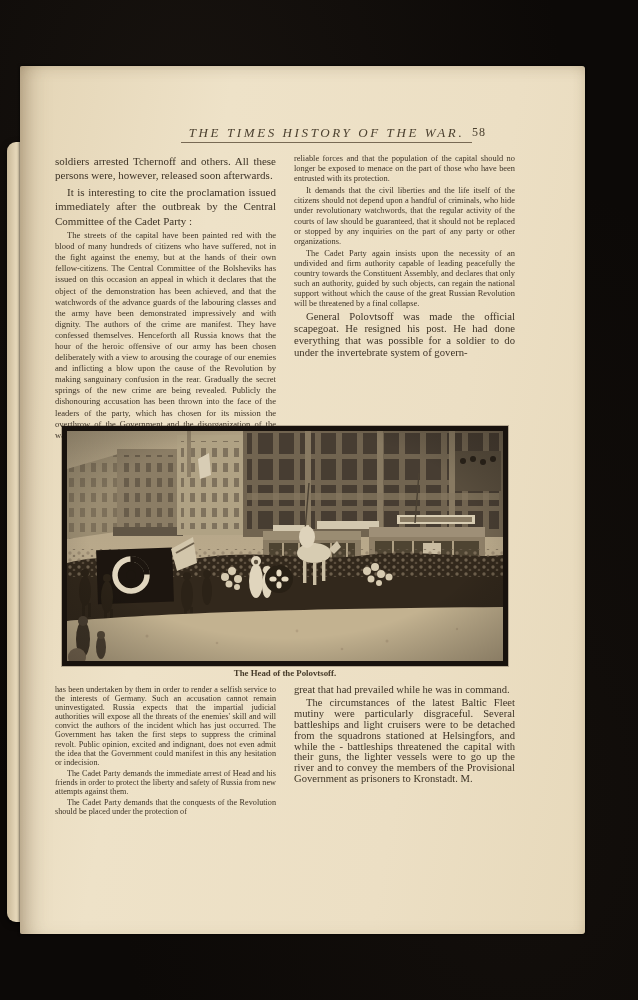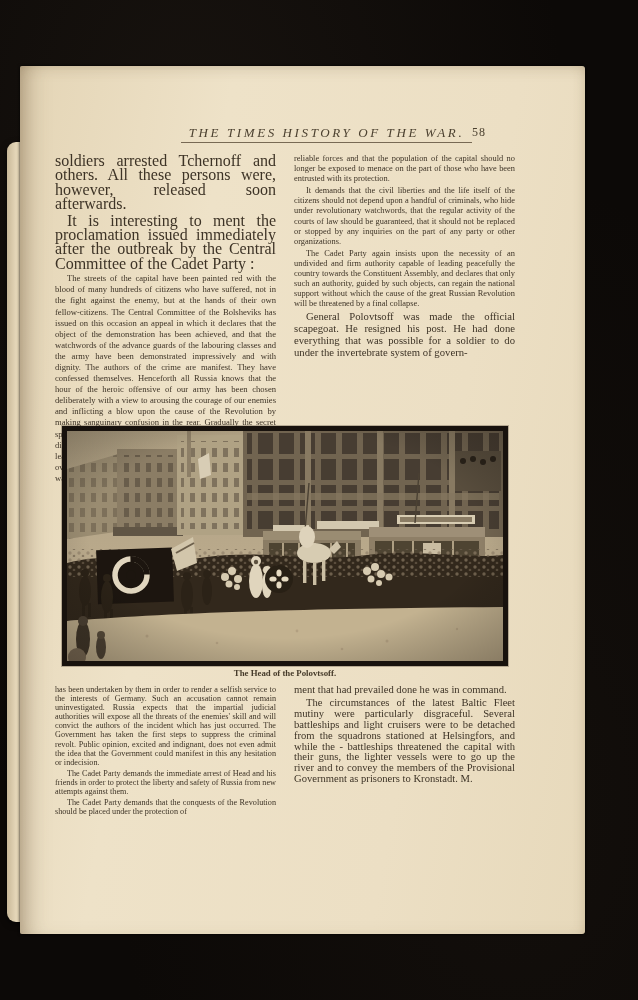--- a/index.html
+++ b/index.html
@@ -30,21 +30,21 @@
   .running-head{position:absolute;top:57px;left:0;width:100%;text-align:center;}
   .running-head .title{
     display:inline-block;font-style:italic;font-size:13px;letter-spacing:2.6px;
     color:#4c4130;padding:0 8px 1px 8px;border-bottom:1px solid rgba(80,66,45,.75);margin-left:48px;
   }
   .folio{position:absolute;top:59px;left:452px;font-size:12px;color:#4c4130;letter-spacing:1px;}
   .content{position:absolute;left:35px;top:88px;width:460px;color:#3d3326;}
   .cols{display:flex;gap:18px;}
   .col{width:221px;}
   p{margin:0;}
-  .pb{font-size:16px;line-height:14.4px;text-align:justify;margin-bottom:2px;}
+  .pb{font-size:11px;line-height:14.4px;text-align:justify;margin-bottom:2px;}
   .pq{font-size:8.6px;line-height:11.1px;text-align:justify;margin-bottom:2px;}
   .pbr{font-size:10.7px;line-height:11.9px;text-align:justify;margin-bottom:3px;}
   .pqr{font-size:8.4px;line-height:10.1px;text-align:justify;margin-bottom:2px;}
   .pql{font-size:8.2px;line-height:9.1px;text-align:justify;margin-bottom:2px;}
   .pbb{font-size:10.6px;line-height:10.9px;text-align:justify;margin-bottom:2px;}
   .ind{text-indent:12px;}
   .sec-top{position:absolute;top:0;left:0;width:460px;z-index:1;}
   .fig-block{position:absolute;top:272px;left:0;width:460px;z-index:2;}
   .photo-frame{
     margin-left:7px;width:436px;border:5px solid #18120d;background:#b4a78b;
@@ -71,21 +71,21 @@
   <div class="running-head">
     <span class="title">THE TIMES HISTORY OF THE WAR.</span>
   </div>
   <div class="folio">58</div>
 
   <div class="content">
 
     <div class="sec-top cols">
       <div class="col">
         <p class="pb">soldiers arrested Tchernoff and others. All these persons were, however, released soon afterwards.</p>
-        <p class="pb ind">It is interesting to ment the proclamation issued immediately after the outbreak by the Central Committee of the Cadet Party :</p>
+        <p class="pb ind">It is interesting to cite the proclamation issued immediately after the outbreak by the Central Committee of the Cadet Party :</p>
         <p class="pq ind">The streets of the capital have been painted red with the blood of many hundreds of citizens who have suffered, not in the fight against the enemy, but at the hands of their own fellow-citizens. The Central Committee of the Bolsheviks has issued on this occasion an appeal in which it declares that the object of the demonstration has been achieved, and that the watchwords of the advance guards of the labouring classes and the army have been demonstrated impressively and with dignity. The authors of the crime are manifest. They have confessed themselves. Henceforth all Russia knows that the hour of the heroic offensive of our army has been chosen deliberately with a view to arousing the courage of our enemies and inflicting a blow upon the cause of the Revolution by making sanguinary confusion in the rear. Gradually the secret springs of the new crime are being revealed. Publicly the dishonouring accusation has been thrown into the face of the leaders of the party, which has chosen for its mission the overthrow of the Government and the disorganization of the war, that this mission</p>
       </div>
       <div class="col">
         <p class="pqr">reliable forces and that the population of the capital should no longer be exposed to menace on the part of those who have been entrusted with its protection.</p>
         <p class="pqr ind">It demands that the civil liberties and the life itself of the citizens should not depend upon a handful of criminals, who hide under revolutionary watchwords, that the regular activity of the courts of law should be guaranteed, that it should not be replaced or stopped by any inquiries on the part of any party or other organizations.</p>
         <p class="pqr ind">The Cadet Party again insists upon the necessity of an undivided and firm authority capable of leading peacefully the country towards the Constituent Assembly, and declares that only such an authority, guided by such objects, can regain the national support without which the cause of the great Russian Revolution will be threatened by a final collapse.</p>
         <p class="pbr ind">General Polovtsoff was made the official scapegoat. He resigned his post. He had done everything that was possible for a soldier to do under the invertebrate system of govern-</p>
       </div>
     </div>
 
@@ -260,20 +260,20 @@
 
       <div class="subcaption">The Head of the Polovtsoff.</div>
 
       <div class="cols bottom">
         <div class="col">
           <p class="pql">has been undertaken by them in order to render a selfish service to the interests of Germany. Such an accusation cannot remain uninvestigated. Russia expects that the impartial judicial authorities will expose all the threats of the enemies' skill and will convict the authors of the incident which has just occurred. The Government has taken the first steps to suppress the criminal revolt. Public opinion, excited and indignant, does not even admit the idea that the Government could manifest in this any hesitation or indecision.</p>
           <p class="pql ind">The Cadet Party demands the immediate arrest of Head and his friends in order to protect the liberty and safety of Russia from new attempts against them.</p>
           <p class="pql ind">The Cadet Party demands that the conquests of the Revolution should be placed under the protection of</p>
         </div>
         <div class="col">
-          <p class="pbb">ment that had prevailed done he was in command.</p>
+          <p class="pbb">great that had prevailed while he was in command.</p>
           <p class="pbb ind">The circumstances of the latest Baltic Fleet mutiny were particularly disgraceful. Several battleships and light cruisers were to be detached from the squadrons stationed at Helsingfors, and while the - battleships threatened the capital with their guns, the lighter vessels were to go up the river and to convey the members of the Provisional Government as prisoners to Kronstadt. M.</p>
         </div>
       </div>
     </div>
 
   </div>
 </div>
 
 </body></html>

